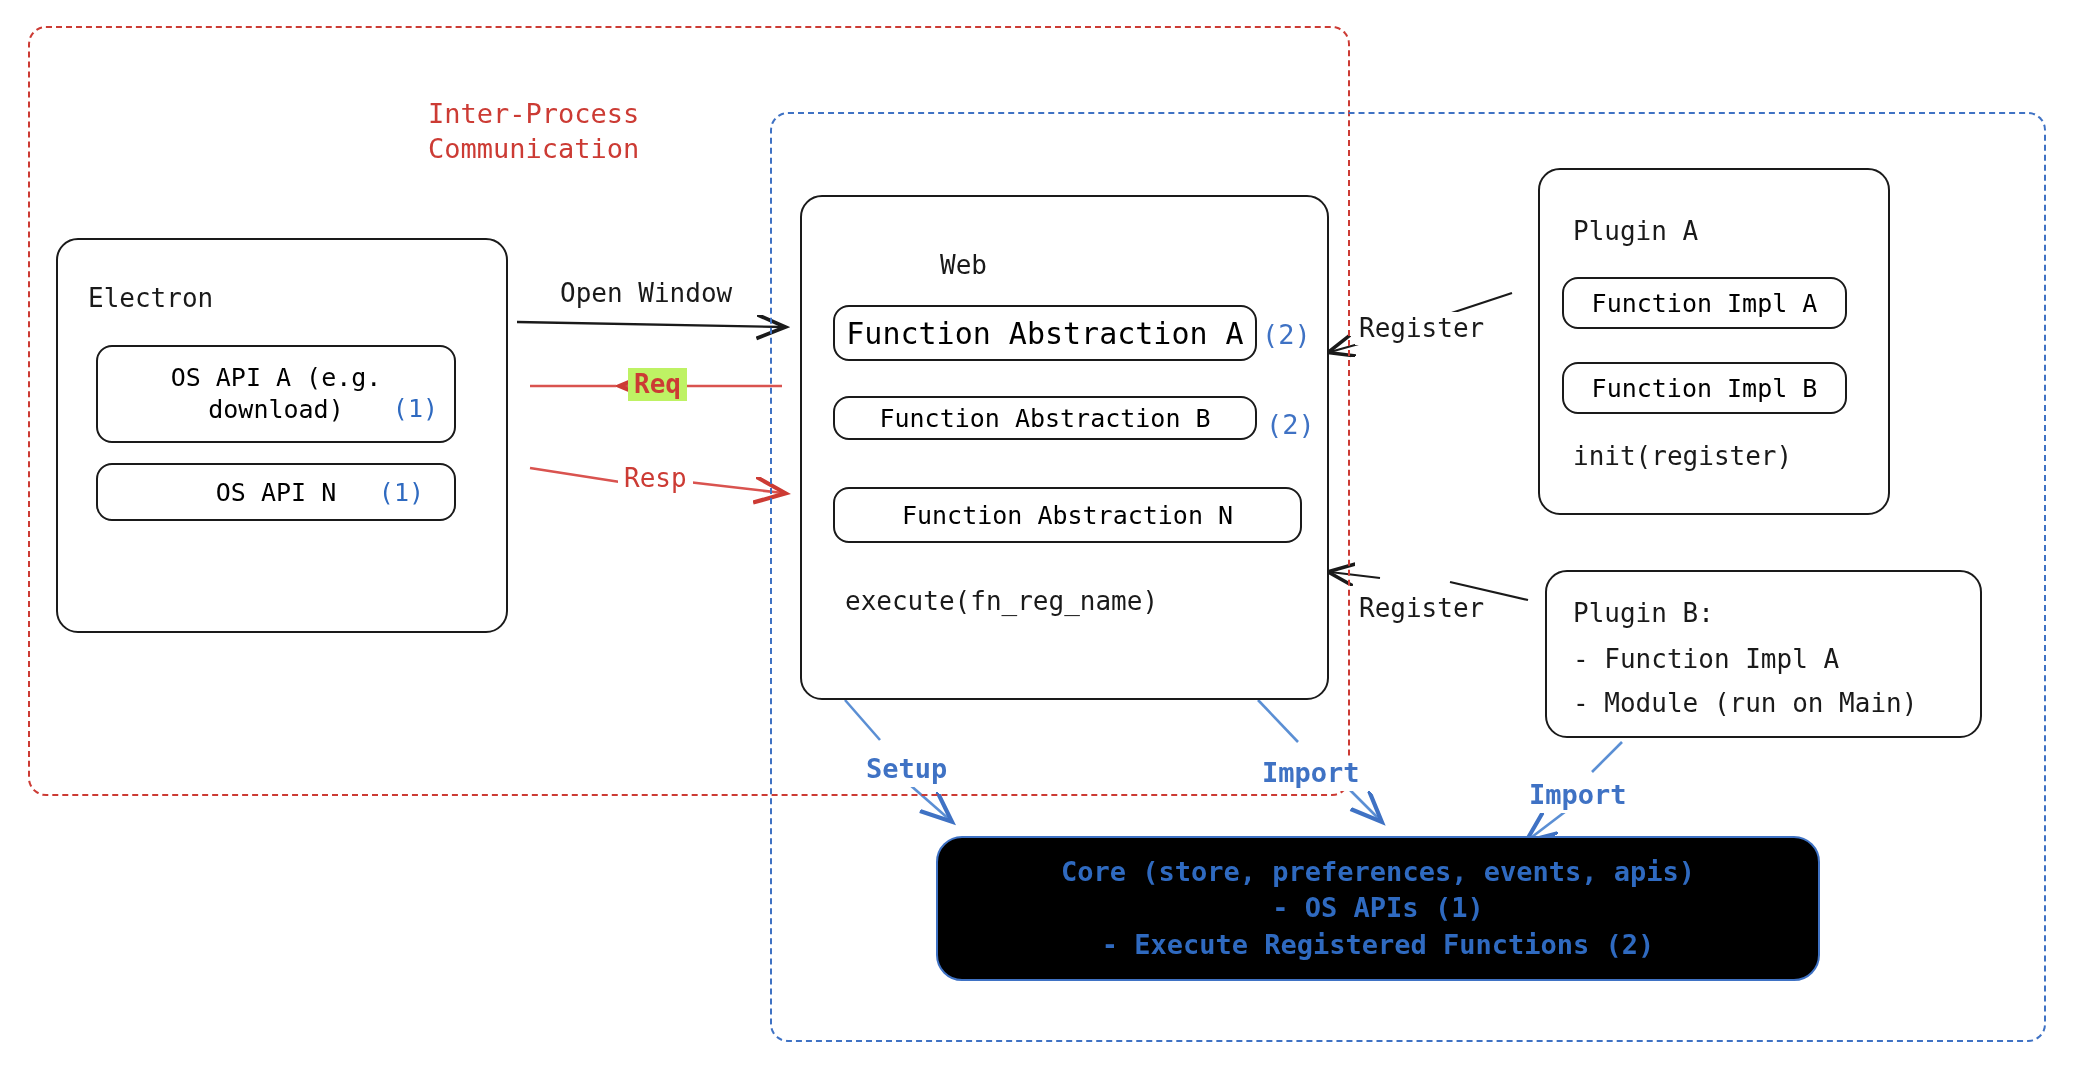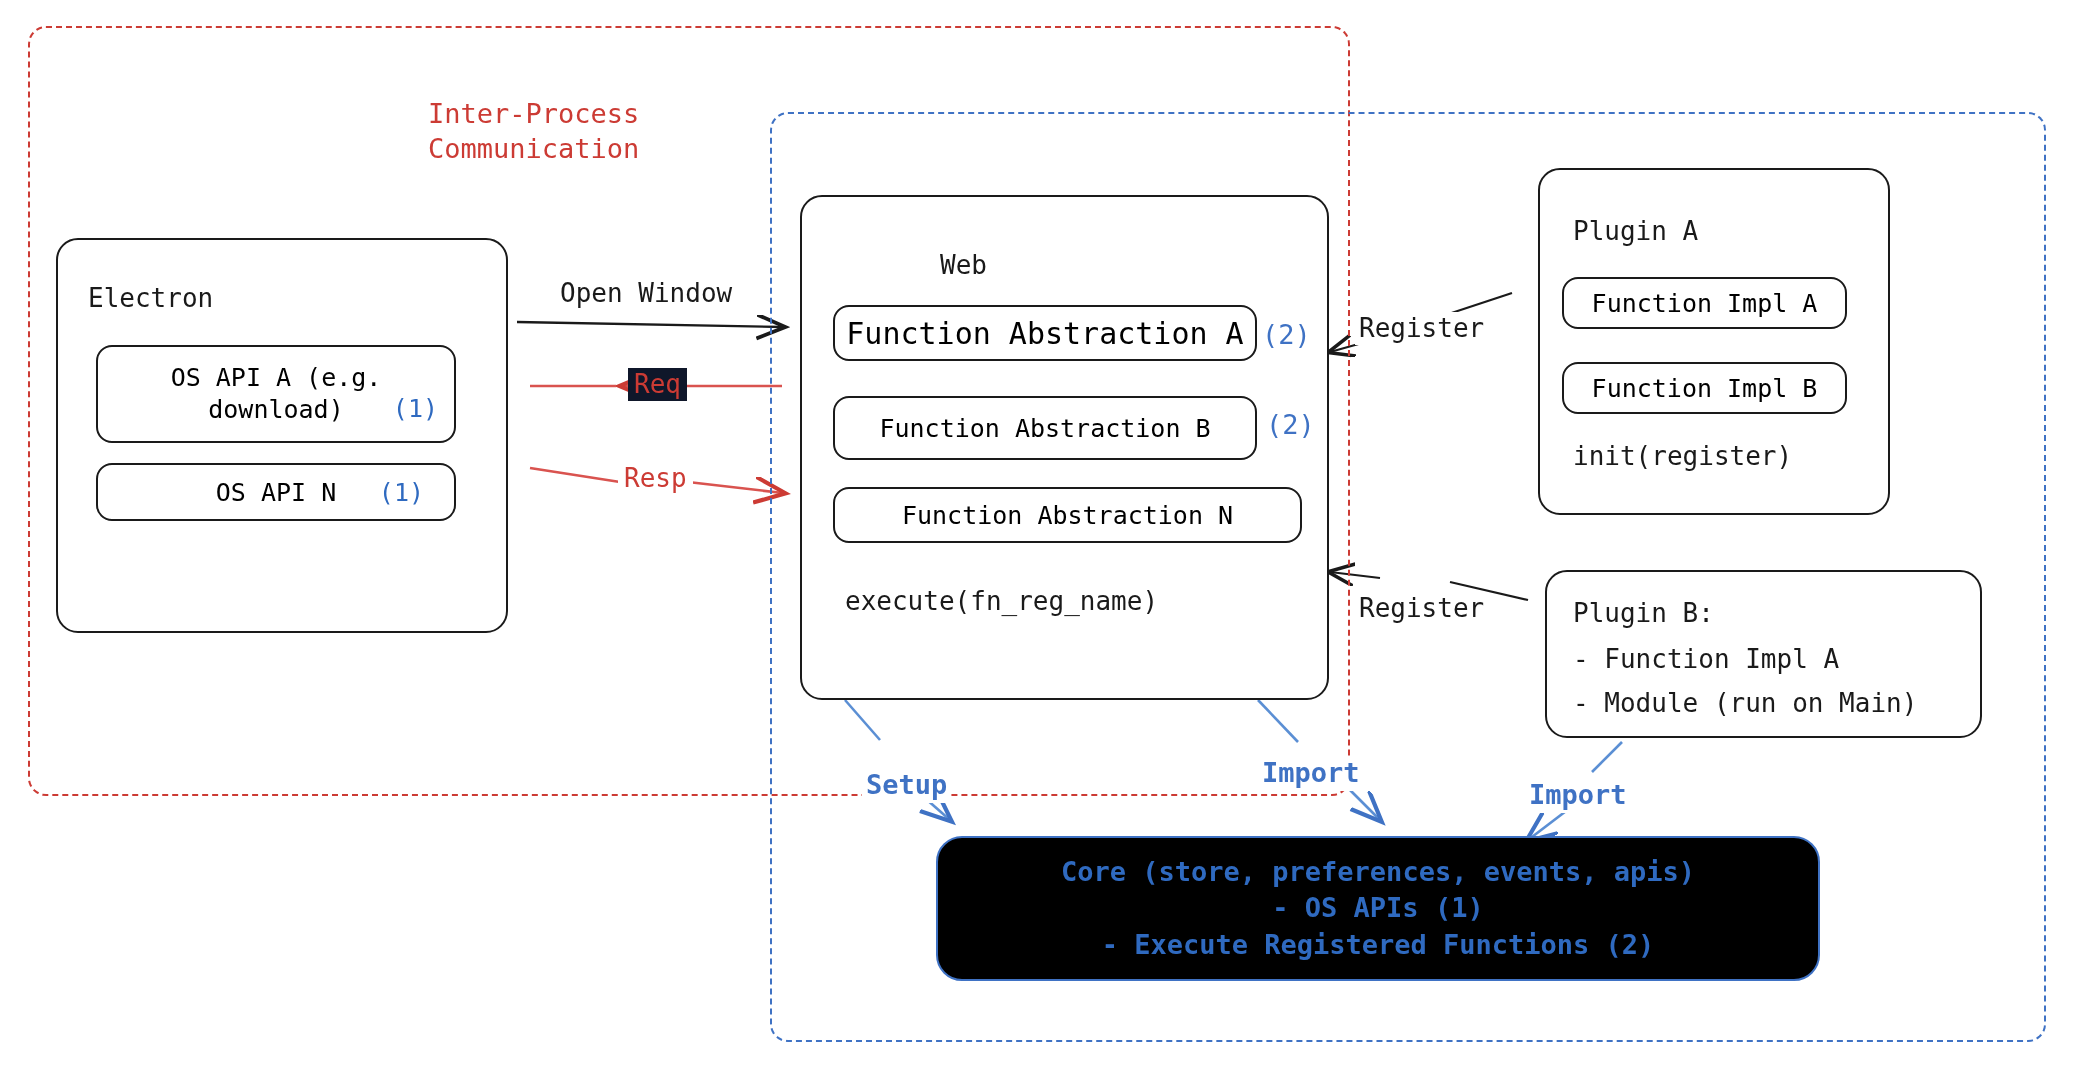--- a/index.html
+++ b/index.html
@@ -172,34 +172,34 @@
     <span style="color:#2f6ac0; font-size:25px; position:absolute; right:16px; bottom:18px;">(1)</span>
   </div>
 
   <div class="box inner-box" style="left:96px; top:463px; width:360px; height:58px;">
     <span style="font-size:25px;">OS API N</span>
     <span style="color:#2f6ac0; font-size:25px; position:absolute; right:30px;">(1)</span>
   </div>
 
   <div class="lbl" style="left:560px; top:277px;">Open Window</div>
 
-  <div class="lbl lbl-red" style="left:628px; top:368px; background:#0f172a; padding:0 6px;">Req</div>
+  <div class="lbl lbl-red" style="left:628px; top:368px; background:#bef264; padding:0 6px;font-weight:bold;">Req</div>
 
   <div class="lbl lbl-red" style="left:618px; top:462px; background:#ffffff; padding:0 6px;">Resp</div>
 
   <div class="box solid-box" style="left:800px; top:195px; width:529px; height:505px;"></div>
 
   <div class="box-title" style="left:940px; top:250px;">Web</div>
 
   <div class="box inner-box" style="left:833px; top:305px; width:424px; height:56px;">
     <span style="font-size:30px;">Function Abstraction A</span>
   </div>
   <div class="lbl lbl-blue" style="left:1262px; top:318px; font-size:27px;">(2)</div>
 
-  <div class="box inner-box" style="left:833px; top:396px; width:424px; height:64px;">
+  <div class="box inner-box" style="left:833px; top:396px; width:424px; height:44px;">
     <span style="font-size:25px;">Function Abstraction B</span>
   </div>
   <div class="lbl lbl-blue" style="left:1266px; top:408px; font-size:27px;">(2)</div>
 
   <div class="box inner-box" style="left:833px; top:487px; width:469px; height:56px;">
     <span style="font-size:25px;">Function Abstraction N</span>
   </div>
 
   <div class="lbl" style="left:845px; top:585px;">execute(fn_reg_name)</div>
 
@@ -222,21 +222,21 @@
   <div class="box-title" style="left:1573px; top:598px;">Plugin B:</div>
 
   <div class="lbl" style="left:1573px; top:643px;">- Function Impl A</div>
 
   <div class="lbl" style="left:1573px; top:687px;">- Module (run on Main)</div>
 
   <div class="lbl" style="left:1355px; top:312px; background:#ffffff; padding:0 4px;">Register</div>
 
   <div class="lbl" style="left:1355px; top:592px; background:#ffffff; padding:0 4px;">Register</div>
 
-  <div class="lbl lbl-blue-b" style="left:862px; top:752px; background:#ffffff; padding:0 4px; font-size:27px;margin-top:16px;">Setup</div>
+  <div class="lbl lbl-blue-b" style="left:862px; top:752px; background:#ffffff; padding:0 4px; font-size:27px;">Setup</div>
 
   <div class="lbl lbl-blue-b" style="left:1258px; top:756px; background:#ffffff; padding:0 4px; font-size:27px;">Import</div>
 
   <div class="lbl lbl-blue-b" style="left:1525px; top:778px; background:#ffffff; padding:0 4px; font-size:27px;">Import</div>
 
   <div class="box core-box" style="left:936px; top:836px; width:884px; height:145px;">
     <div class="core-line">Core (store, preferences, events, apis)</div>
     <div class="core-line">- OS APIs (1)</div>
     <div class="core-line">- Execute Registered Functions (2)</div>
   </div>

